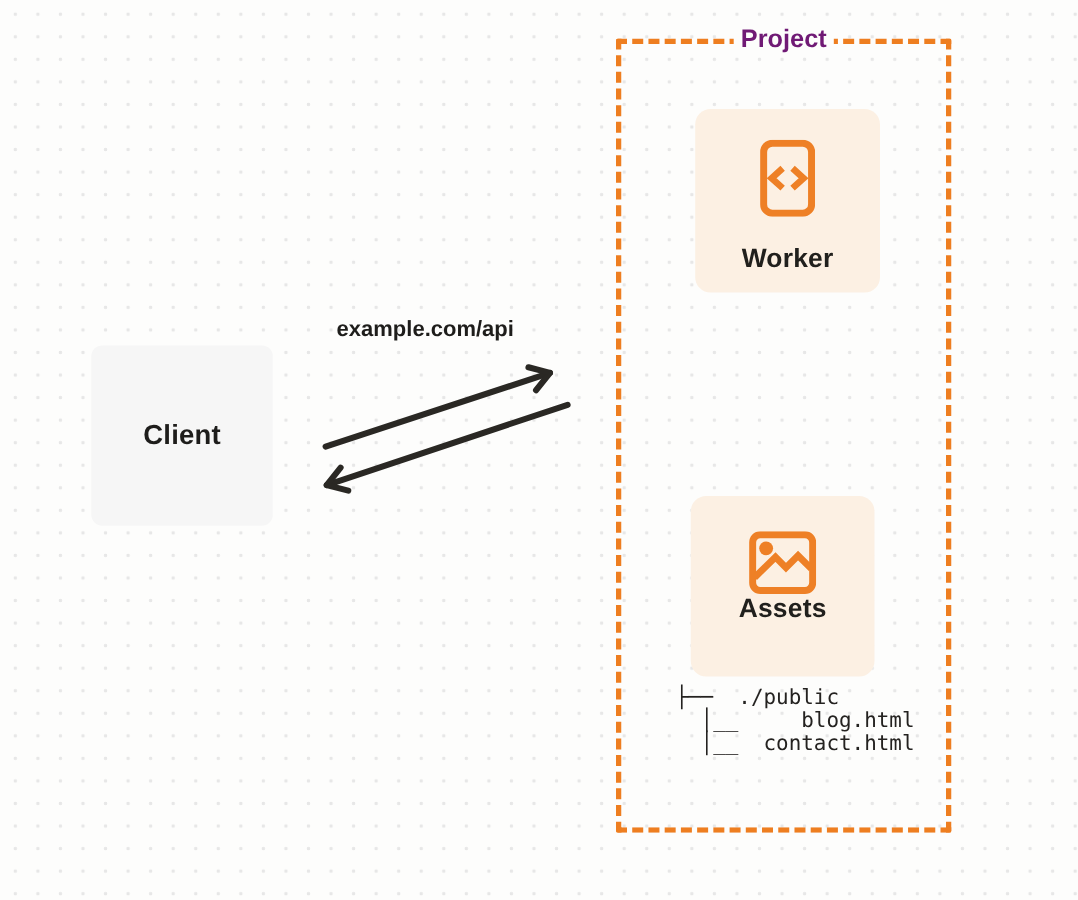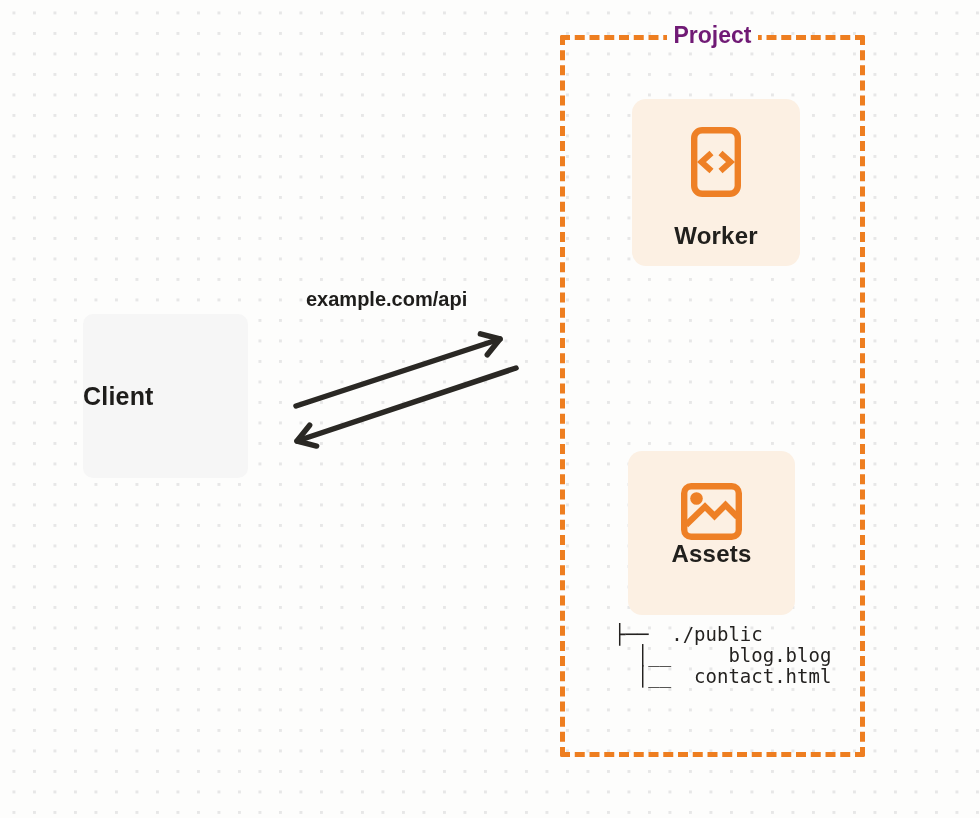--- a/index.html
+++ b/index.html
@@ -14,21 +14,21 @@
     background-image: radial-gradient(circle, #e7e7e7 1.7px, rgba(0,0,0,0) 1.8px);
     background-size: 20.5px 20.5px;
     background-position: 3.7px 2.7px;
   }
   .arrows { position: absolute; left: 0; top: 0; width: 980px; height: 818px; pointer-events: none; }
 
   
   .client-box {
     position: absolute; left: 83px; top: 314px; width: 165px; height: 164px;
     background: #f6f6f6; border-radius: 10px;
-    display: flex; align-items: center; justify-content: flex-start;
+    display: flex; align-items: center; justify-content: center;
   }
   .client-box .label {
     font-size: 25px; font-weight: bold; color: #1e1d1b; letter-spacing: 0.2px;
   }
 
   
   .url-label {
     position: absolute; left: 306px; top: 288px;
     font-size: 20px; font-weight: bold; color: #1e1d1b;
   }
@@ -109,18 +109,18 @@
           <rect x="3.2" y="3.2" width="54.6" height="50.6" rx="7" fill="none" stroke="#ee8026" stroke-width="6.4"></rect>
           <circle cx="15.5" cy="15.5" r="6.3" fill="#ee8026"></circle>
           <path d="M 5 42 L 24 23.5 L 33.5 33 L 44.5 22 L 56.5 34" fill="none" stroke="#ee8026" stroke-width="6.2" stroke-linecap="butt" stroke-linejoin="miter"></path>
         </svg>
       </span>
       <span class="card-label">Assets</span>
     </div>
 
     <div class="tree">
       <div class="tree-line">├──  ./public</div>
-      <div class="tree-line">  │__     blog.blog</div>
+      <div class="tree-line">  │__     blog.html</div>
       <div class="tree-line">  │__  contact.html</div>
     </div>
   </div>
 
 </div>
 
 </body></html>

